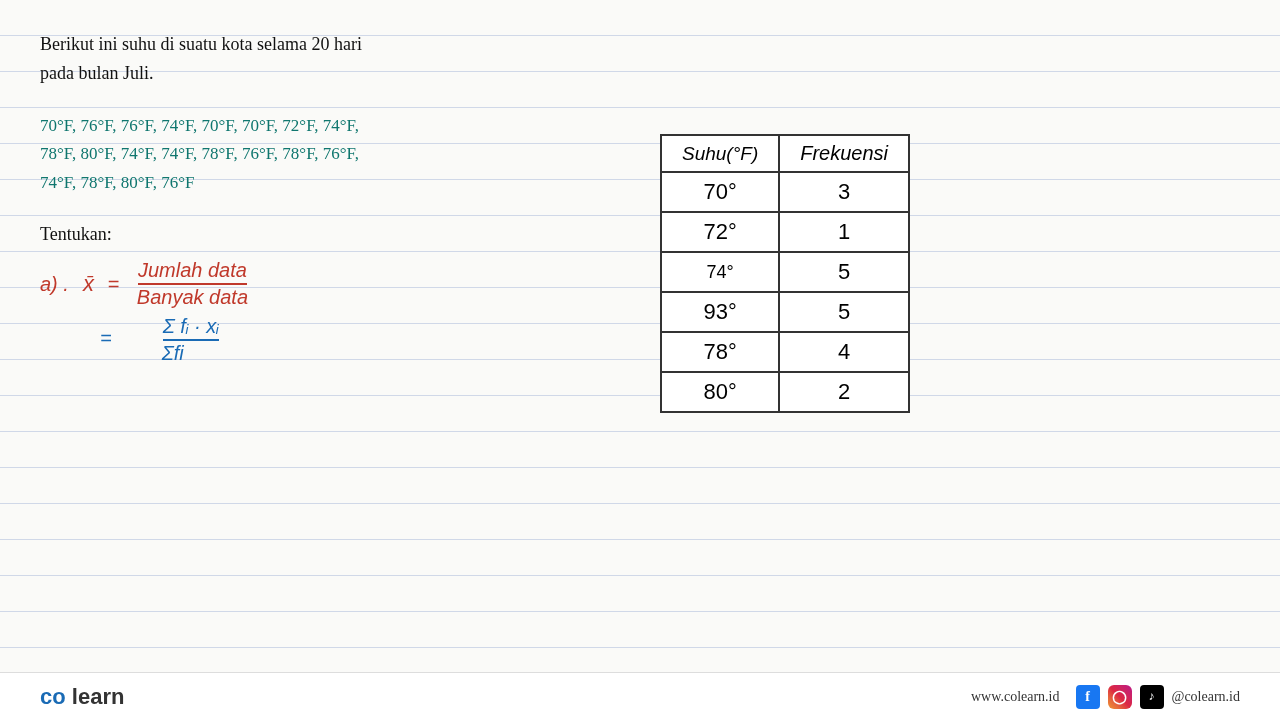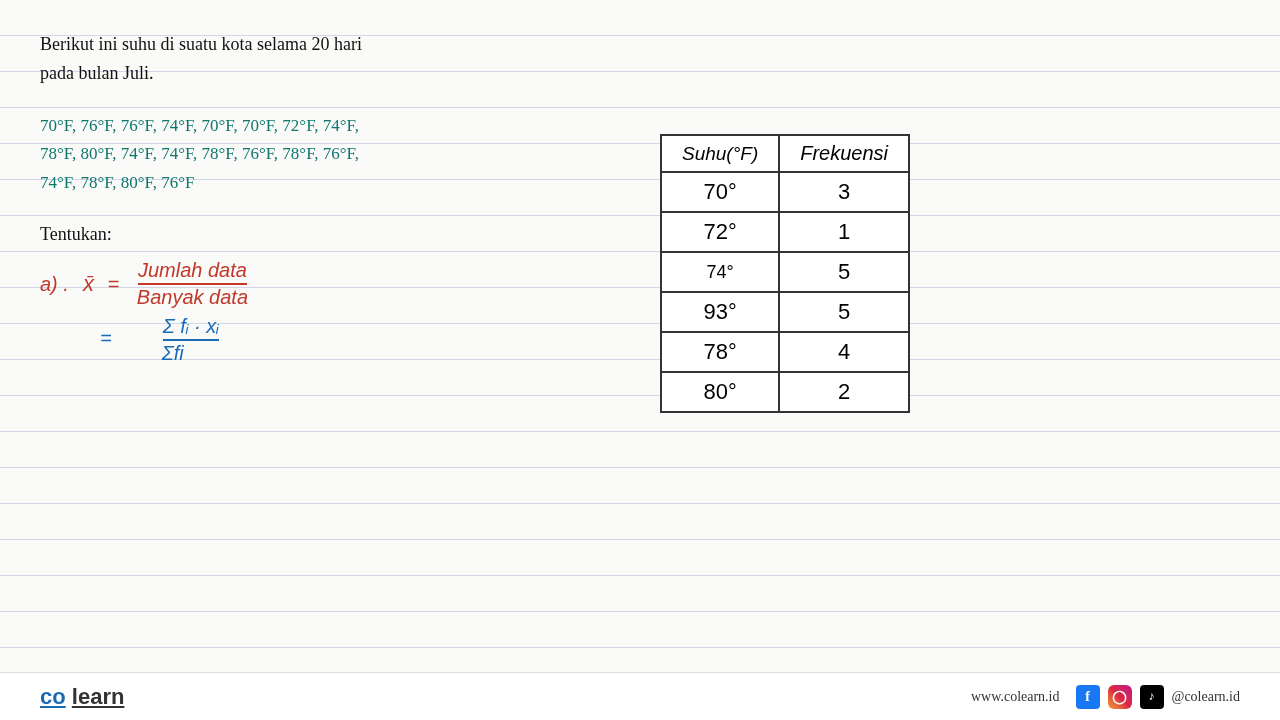--- a/index.html
+++ b/index.html
@@ -150,21 +150,21 @@
       justify-content: space-between;
       padding: 0 40px;
       z-index: 10;
     }
     .logo {
       font-size: 22px;
       font-weight: bold;
       color: #1a6bb5;
       font-family: 'Arial', sans-serif;
     }
-    .logo span { color: #333; font-weight: normal; text-decoration: underline; }
+    .logo span { color: #333; font-weight: normal; }
     .footer-right {
       display: flex;
       align-items: center;
       gap: 16px;
       font-size: 14px;
       color: #333;
     }
     .social-icons {
       display: flex;
       align-items: center;

